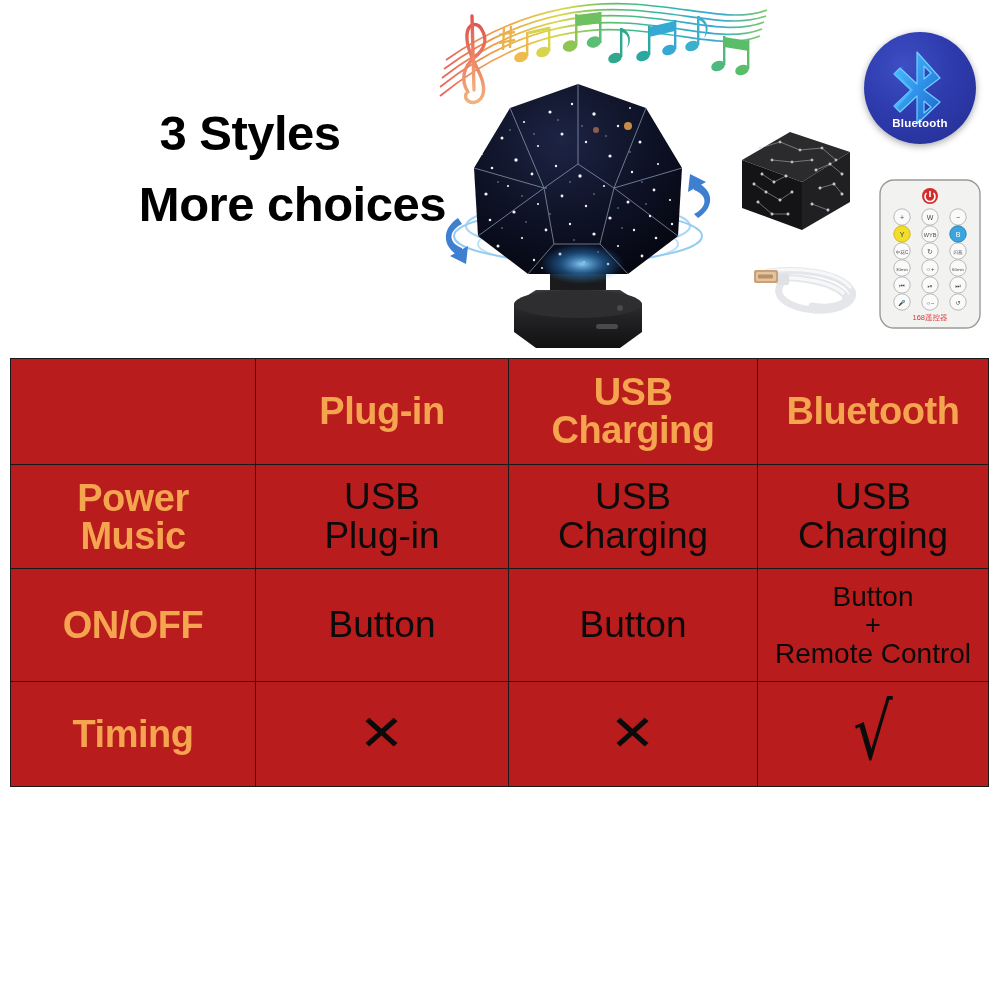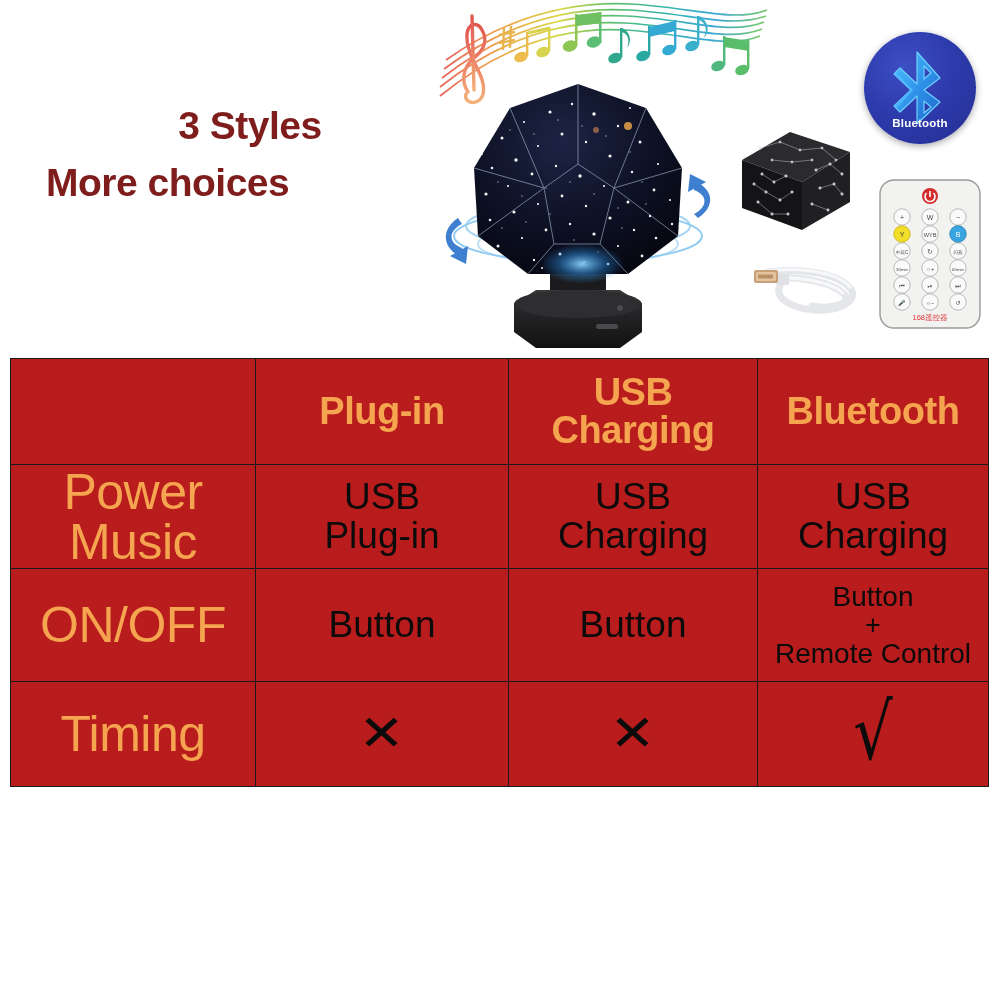--- a/index.html
+++ b/index.html
@@ -22,28 +22,28 @@
     left: 0; top: 0;
     width: 1000px; height: 358px;
     background: #ffffff;
   }
 
   
   #headline {
     position: absolute;
     left: 46px; top: 98px;
     width: 400px;
-    color: #7f1d1d;
+    color: #000000;
     font-weight: bold;
-    font-size: 39px;
+    font-size: 49px;
     line-height: 1.45;
     letter-spacing: -0.5px;
   }
   #headline .ln1 { display: block; text-align: center; padding-left: 8px; }
-  #headline .ln2 { display: block; text-align: left; }
+  #headline .ln2 { display: block; text-align: right; }
 
   
   #music-staff {
     position: absolute;
     left: 424px; top: 0px;
     width: 344px; height: 112px;
   }
 
   
   #lamp {
@@ -123,22 +123,22 @@
     color: #F5A44F !important;
     font-weight: bold;
     font-size: 38px;
     line-height: 0.98;
     letter-spacing: -0.5px;
   }
   .hdr-cell.empty { font-size: 0; }
 
   .rowlabel {
     color: #F5A44F !important;
-    font-weight: normal;
-    font-size: 50px;
+    font-weight: bold;
+    font-size: 38px;
     line-height: 1.0;
     letter-spacing: -0.5px;
   }
   .rowlabel .sub { display: block; }
 
   .val {
     font-size: 37px;
     line-height: 1.04;
     font-weight: normal;
   }

